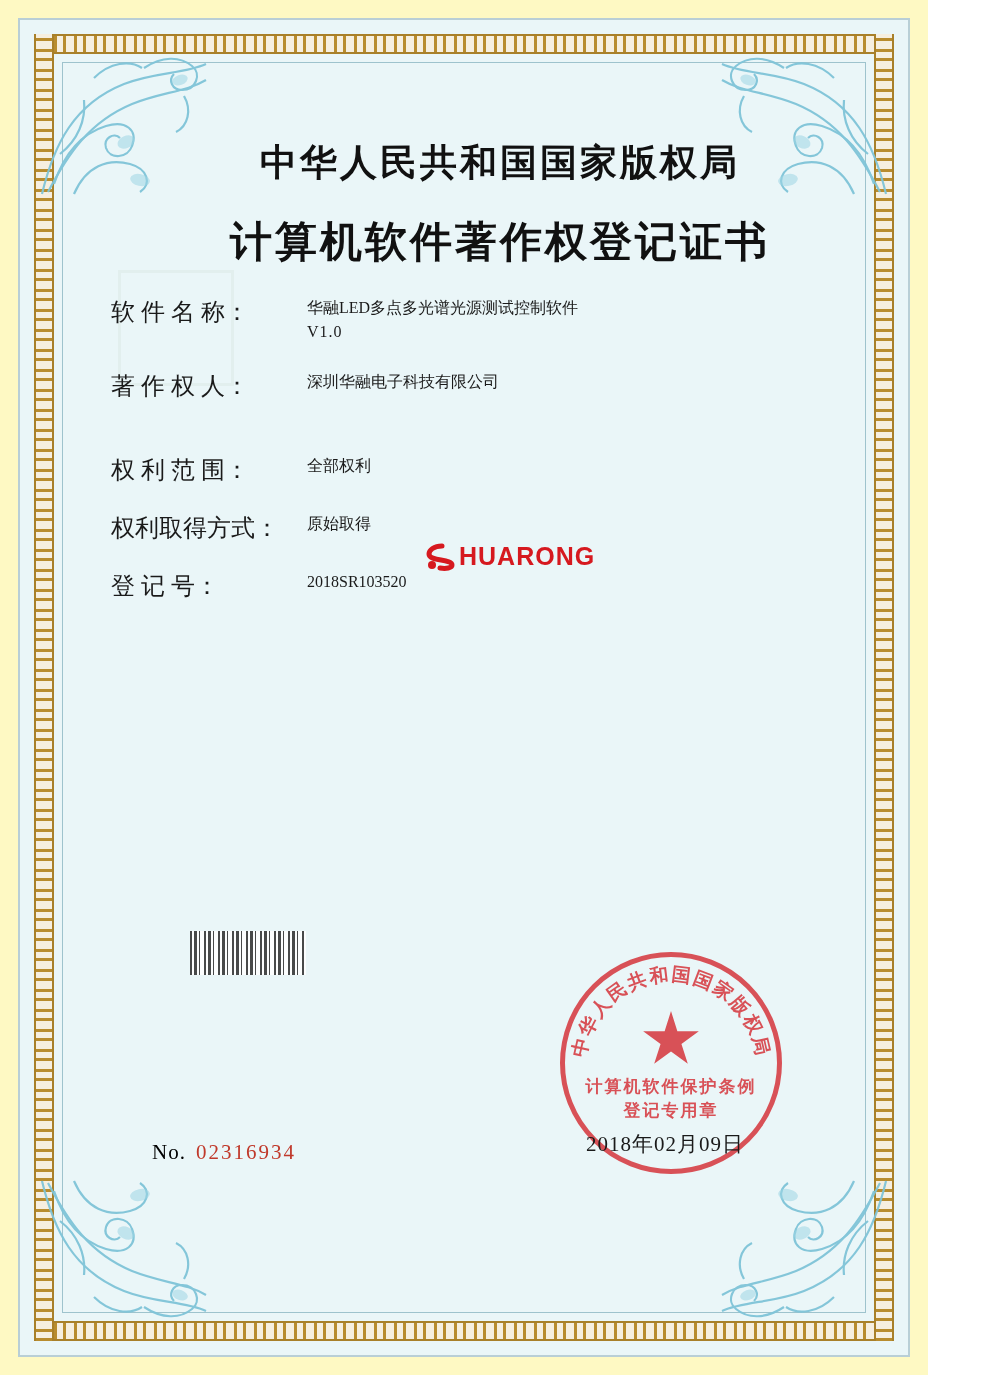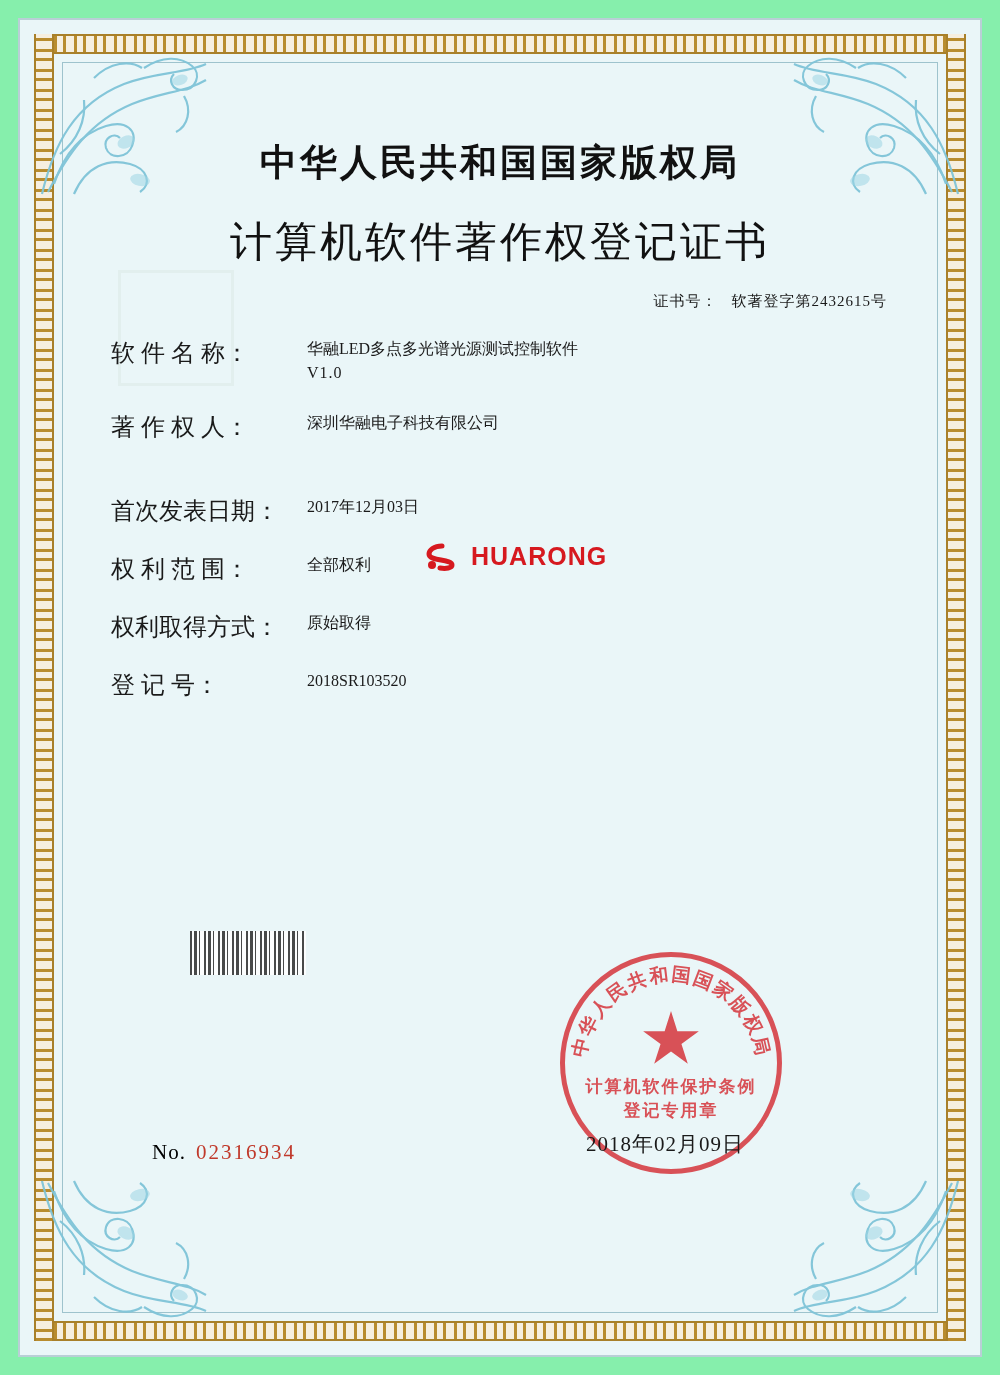--- a/index.html
+++ b/index.html
@@ -5,23 +5,23 @@
   html, body {
     margin: 0;
     padding: 0;
     background: #ffffff;
   }
   body {
     font-family: "Liberation Serif", serif;
   }
   .page {
     position: relative;
-    width: 1000px;
+    width: 928px;
     height: 1375px;
-    background: #86efac;
+    background: #fef9c3;
     overflow: hidden;
   }
   
   .frame-outer {
     position: absolute;
     left: 18px;
     top: 18px;
     right: 18px;
     bottom: 18px;
     background:
@@ -93,21 +93,21 @@
     font-size: 37px;
     font-weight: bold;
     letter-spacing: 3px;
     font-family: "Liberation Serif", serif;
     color: #111;
     margin-top: 18px;
   }
   .title2 {
     text-align: center;
     font-size: 42px;
-    font-weight: normal;
+    font-weight: bold;
     letter-spacing: 3px;
     margin-top: 26px;
     color: #111;
   }
   .cert-no-line {
     text-align: right;
     font-size: 15px;
     margin-top: 22px;
     padding-right: 18px;
     letter-spacing: 1px;
@@ -150,21 +150,21 @@
   }
   .statement .indent { display: block; text-indent: 44px; }
 
   
   .logo {
     position: absolute;
     left: 425px;
     top: 542px;
     display: flex;
     align-items: center;
-    gap: 12px;
+    gap: 0;
   }
   .logo-mark {
     width: 34px;
     height: 28px;
     position: relative;
   }
   .logo-text {
     color: #d6191f;
     font-family: "Liberation Sans", sans-serif;
     font-weight: bold;
@@ -351,46 +351,39 @@
     </g>
   </svg>
 
   <div class="watermark"></div>
 
   <div class="content">
 
     <div class="title1">中华人民共和国国家版权局</div>
     <div class="title2">计算机软件著作权登记证书</div>
 
-    <div class="cert-no-line">
-      <span class="label">证书号：</span><span>软著登字第2432615号</span>
-    </div>
 
     <div class="fields">
 
       <div class="field-row">
         <div class="field-label">软 件 名 称：</div>
         <div class="field-value">
           <span>华融LED多点多光谱光源测试控制软件</span>
           <span class="sub">V1.0</span>
         </div>
       </div>
 
       <div class="field-row" style="margin-top:20px">
         <div class="field-label">著 作 权 人：</div>
         <div class="field-value">深圳华融电子科技有限公司</div>
       </div>
 
       <div class="gap-big"></div>
 
 
-      <div class="field-row">
-        <div class="field-label">首次发表日期：</div>
-        <div class="field-value">2017年12月03日</div>
-      </div>
 
       <div class="field-row">
         <div class="field-label">权 利 范 围：</div>
         <div class="field-value">全部权利</div>
       </div>
 
       <div class="field-row">
         <div class="field-label">权利取得方式：</div>
         <div class="field-value">原始取得</div>
       </div>

